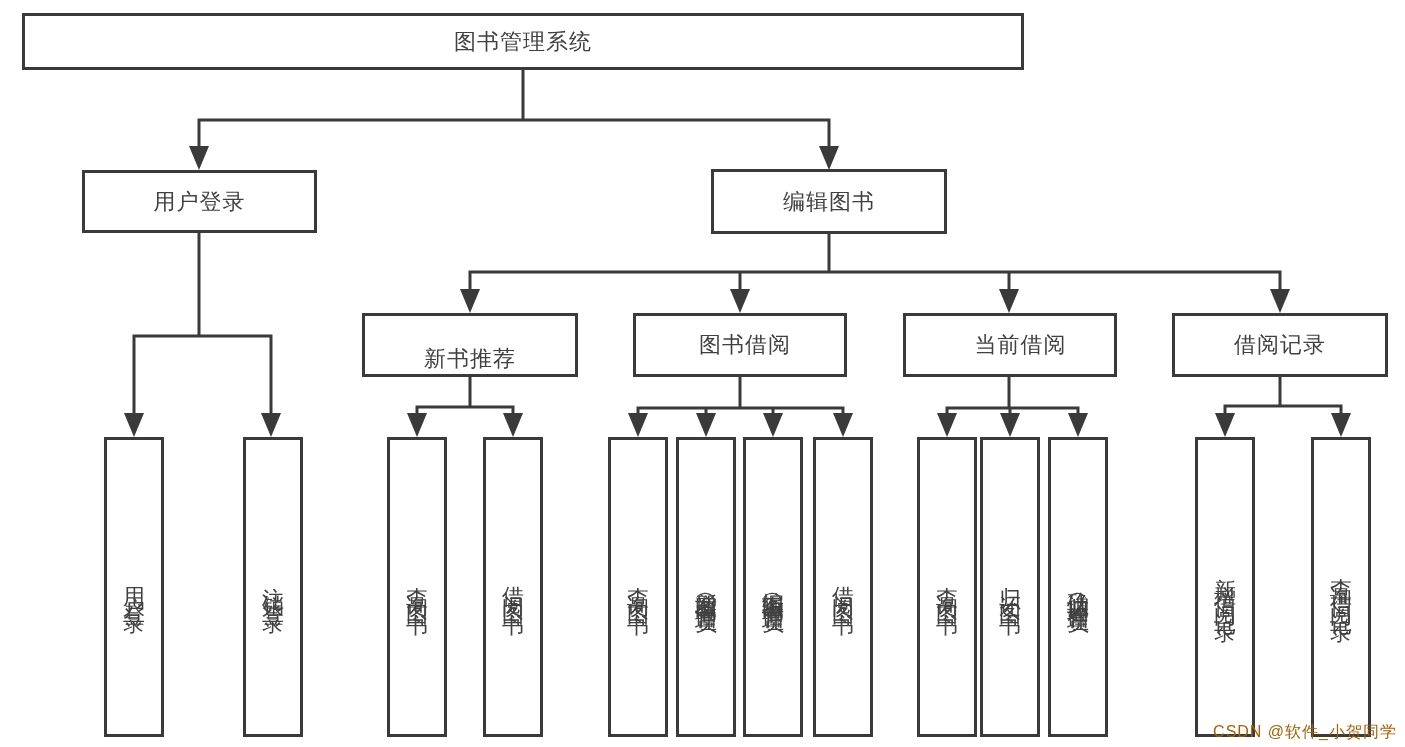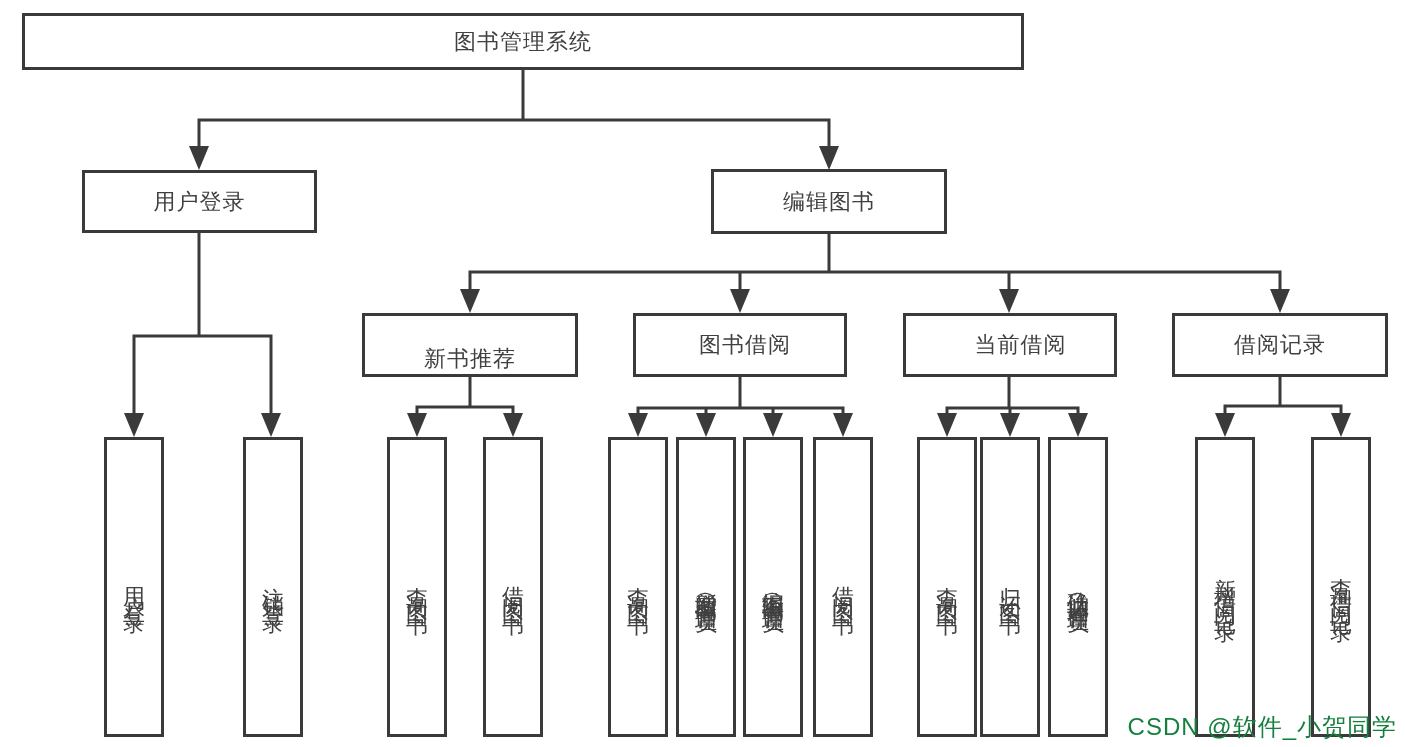--- a/index.html
+++ b/index.html
@@ -19,21 +19,21 @@
     display:flex;align-items:center;justify-content:center;
     color:#404040;font-size:22px;
   }
   .leaf span{
     writing-mode:vertical-rl;text-orientation:mixed;
     letter-spacing:9px;line-height:1;white-space:nowrap;
   }
   .leaf.dense span{letter-spacing:3px;}
   #watermark{
     position:absolute;right:8px;bottom:4px;z-index:5;
-    font-size:24px;color:#15803d;letter-spacing:1px;white-space:nowrap;
+    font-size:16px;color:#a16207;letter-spacing:1px;white-space:nowrap;
   }
 </style>
 </head>
 <body>
 
 <div id="canvas">
 
   <svg id="wires" viewBox="0 0 1405 747" xmlns="http://www.w3.org/2000/svg">
     <g stroke="#3a3a3a" stroke-width="3" fill="none" stroke-linecap="square">
 

